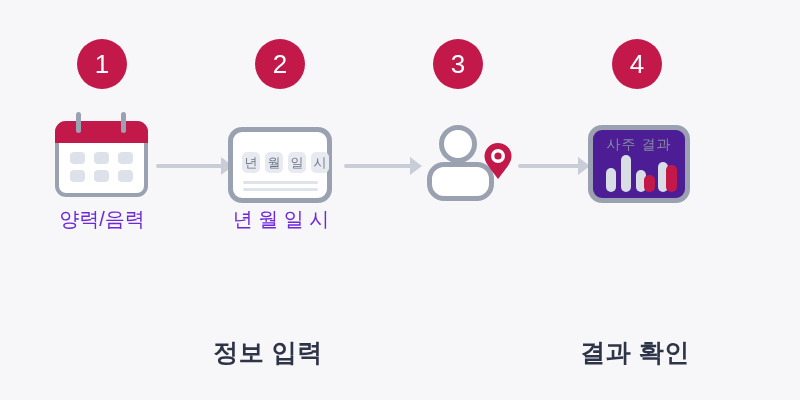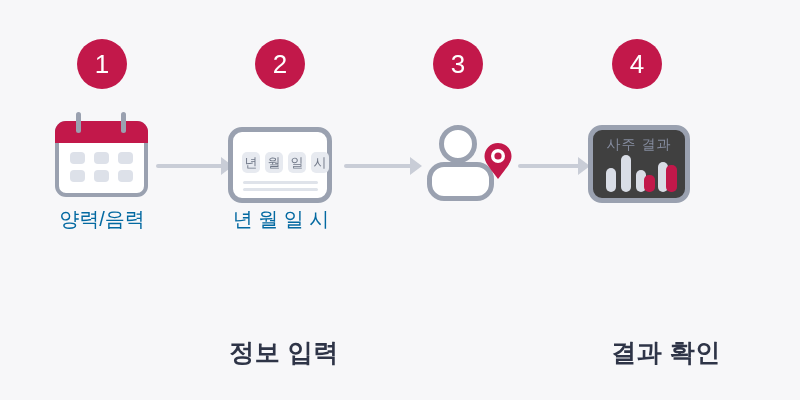--- a/index.html
+++ b/index.html
@@ -15,30 +15,30 @@
   .badge{
     position:absolute;top:39px;width:50px;height:50px;border-radius:50%;
     background:#c2184a;color:#fff;display:flex;align-items:center;justify-content:center;
     font-size:26px;line-height:1;
   }
   .badge-1{left:77px}.badge-2{left:255px}.badge-3{left:433px}.badge-4{left:612px}
 
   
   .caption{
     position:absolute;top:206px;transform:translateX(-50%);
-    font-size:20px;color:#0369a1;white-space:nowrap;
+    font-size:20px;color:#6d28d9;white-space:nowrap;
   }
   .caption-1{left:102px}.caption-2{left:281px}.caption-3{left:460px}
 
   
   .title{
     position:absolute;top:336px;transform:translateX(-50%);
     font-size:25px;font-weight:bold;color:#2e3447;white-space:nowrap;letter-spacing:0.5px;
   }
-  .title-1{left:98px}.title-2{left:284px}.title-3{left:455px}.title-4{left:666px}
+  .title-1{left:98px}.title-2{left:268px}.title-3{left:455px}.title-4{left:635px}
 
   
   .arrow{position:absolute;top:157px;height:18px;}
   .arrow .shaft{position:absolute;left:0;right:9px;top:7px;height:4px;background:#c9cdd7;border-radius:2px;}
   .arrow .head{position:absolute;right:0;top:0;width:0;height:0;
     border-top:9px solid transparent;border-bottom:9px solid transparent;border-left:12px solid #c9cdd7;}
   .arrow-1{left:156px;width:77px}
   .arrow-2{left:344px;width:78px}
   .arrow-3{left:518px;width:72px}
 
@@ -66,21 +66,21 @@
   
   .person{position:absolute;left:426px;top:121px;width:92px;height:84px;}
   .person-head{position:absolute;left:13px;top:4px;width:28px;height:28px;
     border:5px solid #9aa1b0;border-radius:50%;background:#fff;z-index:2;}
   .person-body{position:absolute;left:1px;top:41px;width:57px;height:29px;
     border:5px solid #9aa1b0;border-radius:17px;background:#fff;z-index:1;}
   .pin{position:absolute;left:57px;top:21px;width:30px;height:38px;z-index:3;}
 
   
   .result-card{position:absolute;left:588px;top:125px;width:92px;height:68px;
-    border:5px solid #9aa1b0;border-radius:14px;background:#404040;}
+    border:5px solid #9aa1b0;border-radius:14px;background:#4c1d95;}
   .result-title{position:absolute;top:6px;left:0;width:100%;text-align:center;
     font-size:14px;color:#868da0;letter-spacing:1px;white-space:nowrap;}
   .bars{position:absolute;left:0;bottom:6px;width:100%;height:40px;}
   .bar{position:absolute;bottom:0;border-radius:5px;background:#d9dde6;}
   .bar.b1{left:13px;width:10px;height:24px}
   .bar.b2{left:28px;width:10px;height:37px}
   .bar.b3{left:43px;width:10px;height:22px}
   .bar.b4{left:51px;width:11px;height:17px;background:#c2184a;z-index:2}
   .bar.b5{left:65px;width:10px;height:30px}
   .bar.b6{left:73px;width:11px;height:27px;background:#c2184a;z-index:2}

